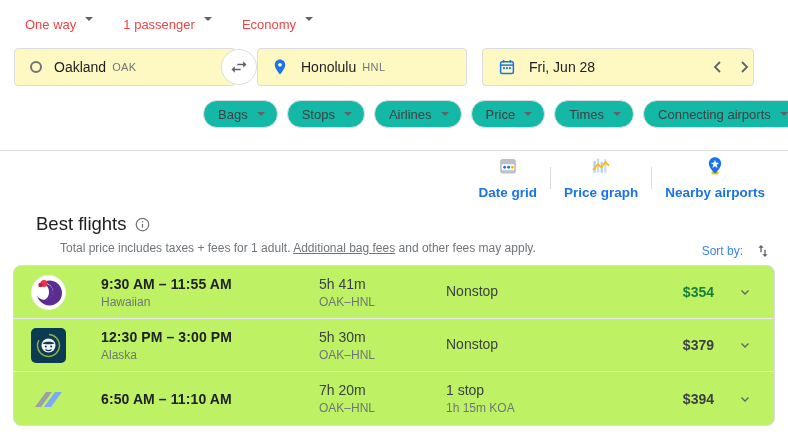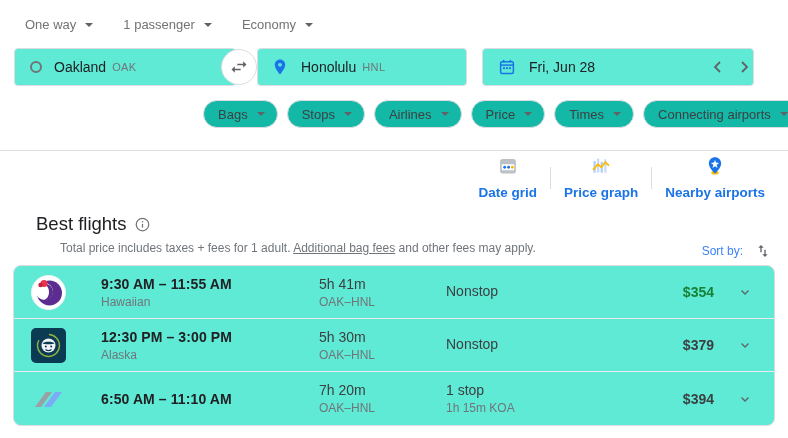--- a/index.html
+++ b/index.html
@@ -11,34 +11,34 @@
     overflow: hidden;
     color: #202124;
   }
 
   
   .trip-options {
     position: absolute; top: 17px; left: 25px;
     display: flex; gap: 30px; align-items: center;
   }
   .trip-option {
-    display: flex; align-items: center; gap: 9px;
-    font-size: 13px; color: #737373; cursor: pointer;
+    display: flex; align-items: flex-start; gap: 9px;
+    font-size: 13px; color: #ef4444; cursor: pointer;
   }
   .caret {
     width: 0; height: 0;
     border-left: 4px solid transparent; border-right: 4px solid transparent;
     border-top: 4px solid #5f6368;
   }
 
   
   .field {
     position: absolute; top: 48px; height: 38px;
     border: 1px solid #dadce0; border-radius: 4px;
-    display: flex; align-items: center; background: #5eead4;
+    display: flex; align-items: center; background: #fef9c3;
   }
   .origin-field { left: 14px; width: 222px; padding-left: 15px; }
   .dest-field   { left: 257px; width: 210px; padding-left: 13px; }
   .date-field   { left: 482px; width: 272px; padding: 0 4px 0 15px; }
   .city { font-size: 14px; color: #202124; margin-left: 12px; }
   .iata { font-size: 11px; color: #70757a; margin-left: 6px; letter-spacing: .4px; }
   .ring-icon {
     width: 12px; height: 12px; border: 2px solid #70757a; border-radius: 50%;
     flex: 0 0 auto;
   }
@@ -95,21 +95,21 @@
   .results-subtitle .linkish { text-decoration: underline; cursor: pointer; }
   .sort-control {
     position: absolute; top: 243px; right: 17px;
     display: flex; align-items: center; gap: 12px;
   }
   .sort-label { font-size: 12px; color: #3b82f6; }
 
   
   .flight-card {
     position: absolute; top: 265px; left: 13px; width: 762px;
-    border: 1px solid #dadce0; border-radius: 8px; background: #5eead4;
+    border: 1px solid #dadce0; border-radius: 8px; background: #bef264;
     overflow: hidden;
   }
   .flight-row {
     display: grid;
     grid-template-columns: 87px 218px 127px 168px 100px 62px;
     align-items: center;
     height: 53px;
     border-bottom: 1px solid #e8eaed;
     cursor: pointer;
   }

